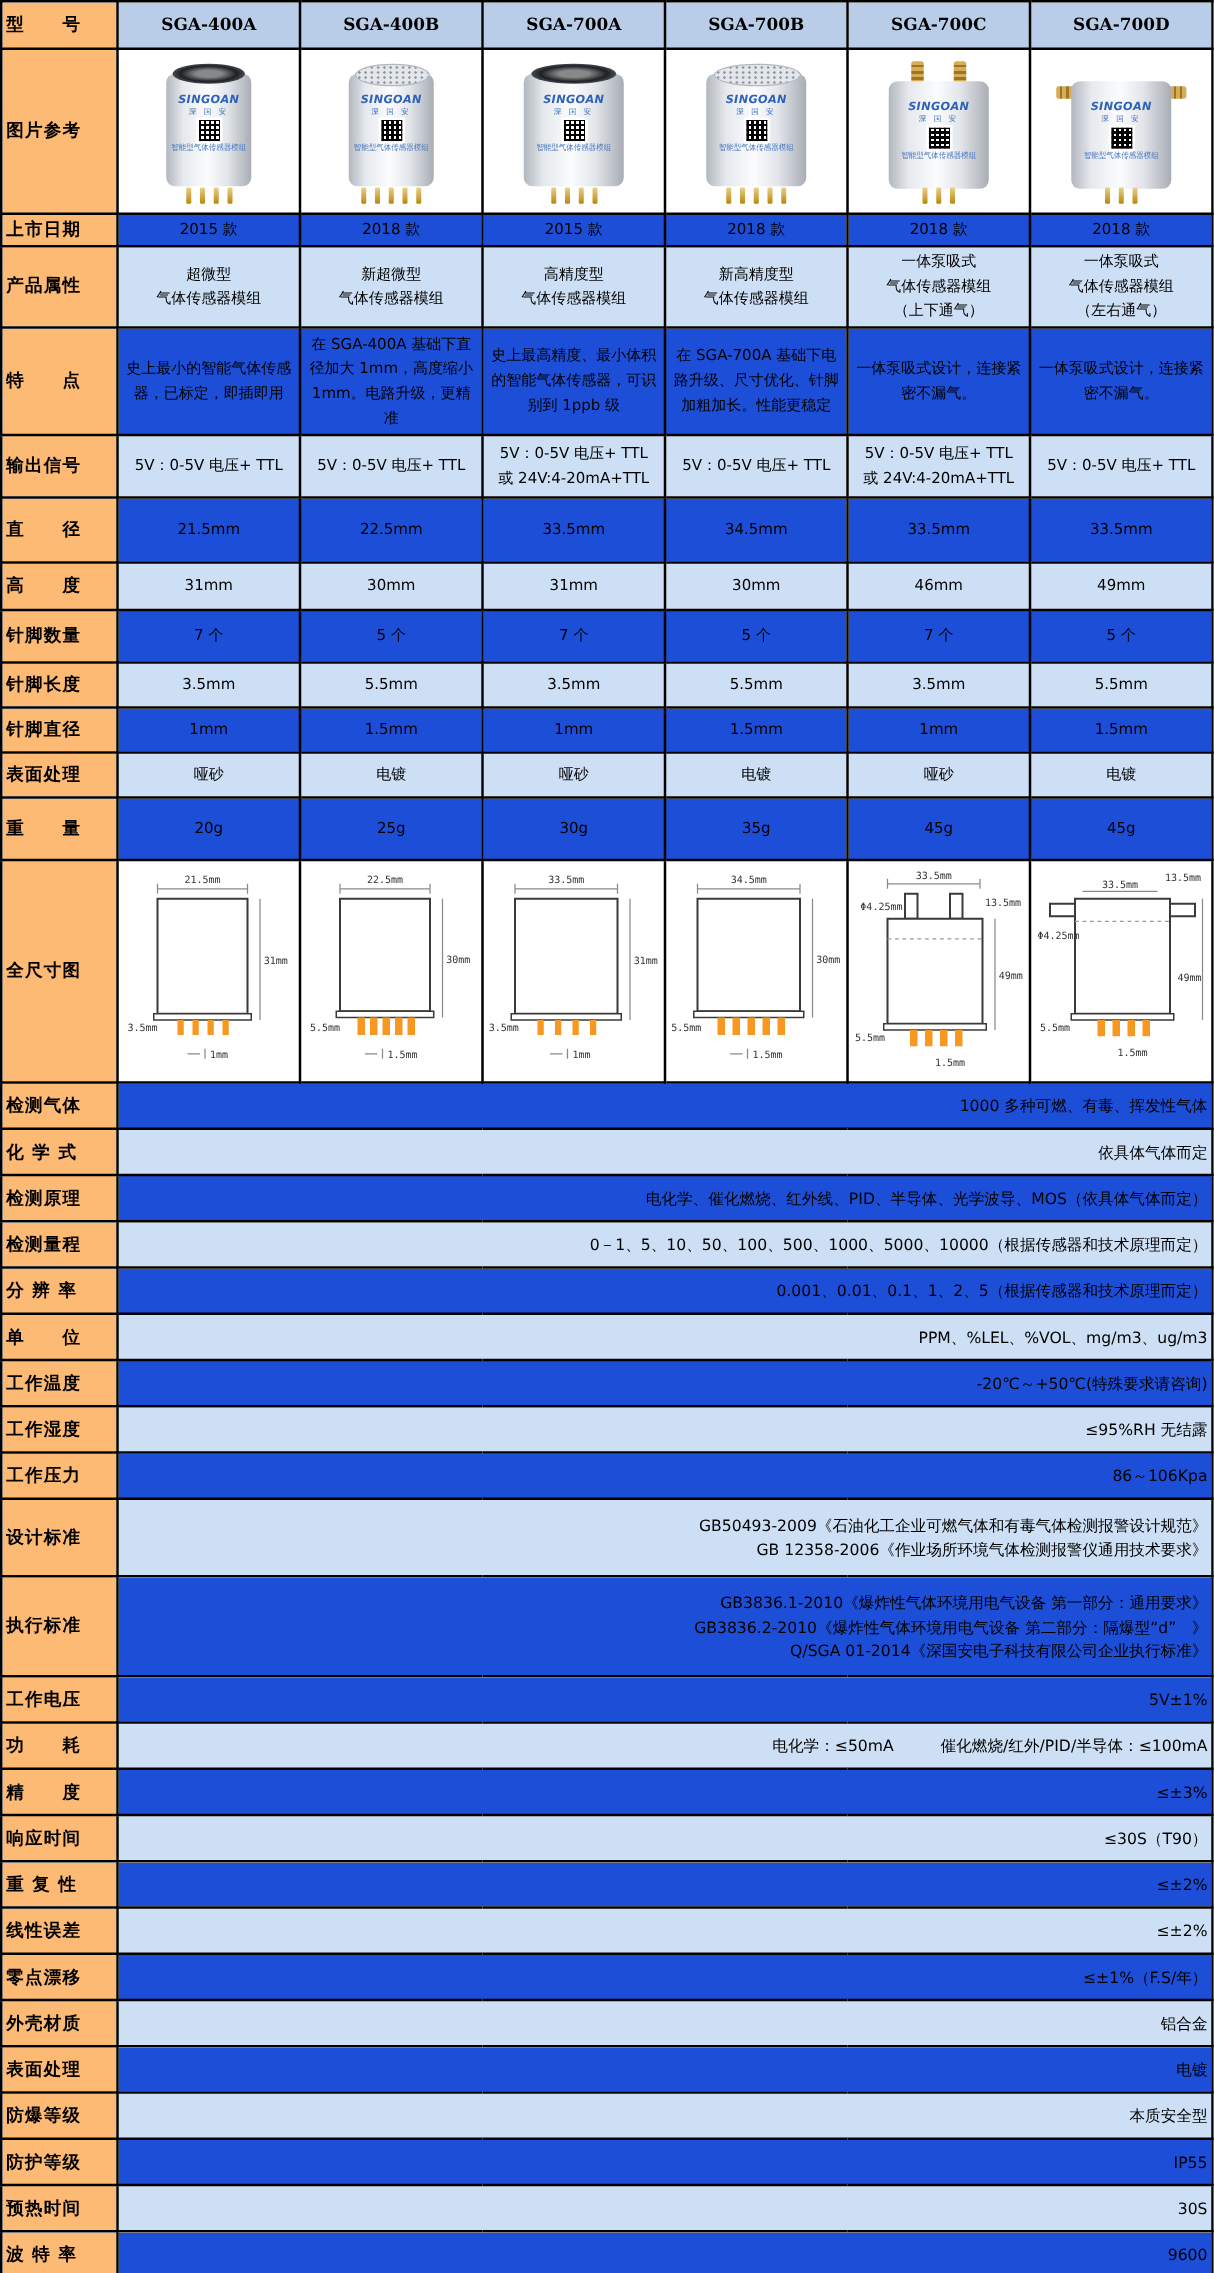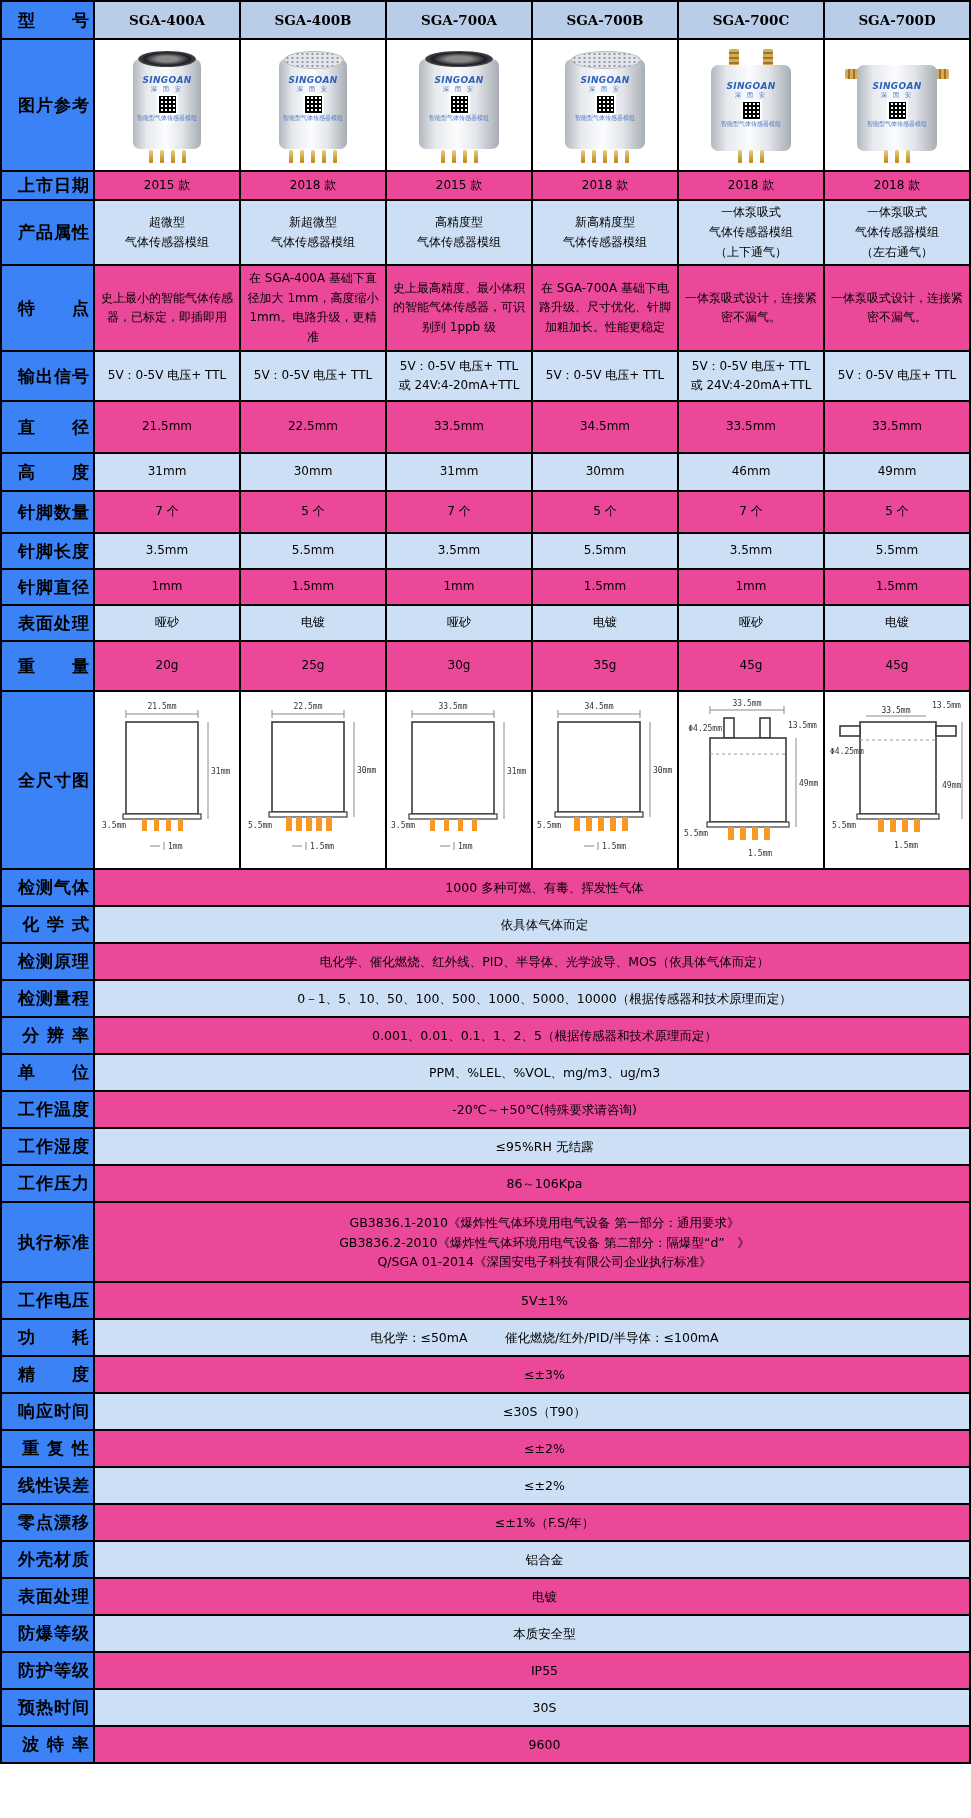--- a/index.html
+++ b/index.html
@@ -2,26 +2,26 @@
 <html><head>
 <meta charset="utf-8">
 <style>
   html,body{margin:0;padding:0;background:#fff;}
   body{font-family:"DejaVu Sans","Liberation Sans",sans-serif;color:#000;width:971px;}
   table{width:971px;border-collapse:collapse;table-layout:fixed;}
   td,th{border:2px solid #000;overflow:hidden;vertical-align:middle;padding:2px 3px;}
   col.c-label{width:93px;}
   col.c-model{width:146px;}
 
-  th.lbl{background:#3b82f6;font-weight:bold;font-size:17px;text-align:right;letter-spacing:1px;}
+  th.lbl{background:#fdba74;font-weight:bold;font-size:14px;text-align:left;letter-spacing:1px;}
   tr.r-header th.model{background:#b9cde8;font-family:"DejaVu Serif","Liberation Serif",serif;
     font-weight:bold;font-size:13.5px;text-align:center;}
   td.val{font-size:12px;text-align:center;white-space:pre-line;line-height:1.65;}
-  td.fullval{font-size:12.5px;text-align:center;padding-left:28px;white-space:pre-line;line-height:1.55;}
-  tr.shade-a td{background:#ec4899;margin-top:45px;}
+  td.fullval{font-size:12.5px;text-align:right;padding-left:28px;white-space:pre-line;line-height:1.55;}
+  tr.shade-a td{background:#1d4ed8;margin-top:45px;}
   tr.shade-b td{background:#cdе0f6;}
   tr.shade-b td{background:#cddff5;}
   tr.white td{background:#fff;}
 
   tr.r-header{height:38px;} tr.r-img{height:132px;}
   tr.r0{height:24px;} tr.r1{height:64px;} tr.r2{height:86px;} tr.r3{height:50px;}
   tr.r4{height:52px;} tr.r5{height:38px;} tr.r6{height:42px;} tr.r7{height:36px;}
   tr.r8{height:36px;} tr.r9{height:36px;} tr.r10{height:50px;}
   tr.r-diag{height:178px;}
   tr.fr{height:37px;} tr.fr2{height:62px;} tr.fr3{height:80px;}
@@ -463,20 +463,25 @@
         <td class="fullval" colspan="6">-20℃～+50℃(特殊要求请咨询)</td>
       </tr>
   <tr class="fr shade-b">
         <th class="lbl">工作湿度</th>
         <td class="fullval" colspan="6">≤95%RH 无结露</td>
       </tr>
   <tr class="fr shade-a">
         <th class="lbl">工作压力</th>
         <td class="fullval" colspan="6">86～106Kpa</td>
       </tr>
+  <tr class="fr2 shade-b">
+        <th class="lbl">设计标准</th>
+        <td class="fullval" colspan="6">GB50493-2009《石油化工企业可燃气体和有毒气体检测报警设计规范》
+GB 12358-2006《作业场所环境气体检测报警仪通用技术要求》</td>
+      </tr>
   <tr class="fr3 shade-a">
         <th class="lbl">执行标准</th>
         <td class="fullval" colspan="6">GB3836.1-2010《爆炸性气体环境用电气设备 第一部分：通用要求》
 GB3836.2-2010《爆炸性气体环境用电气设备 第二部分：隔爆型“d”　》
 Q/SGA 01-2014《深国安电子科技有限公司企业执行标准》</td>
       </tr>
   <tr class="fr shade-a">
         <th class="lbl">工作电压</th>
         <td class="fullval" colspan="6">5V±1%</td>
       </tr>

